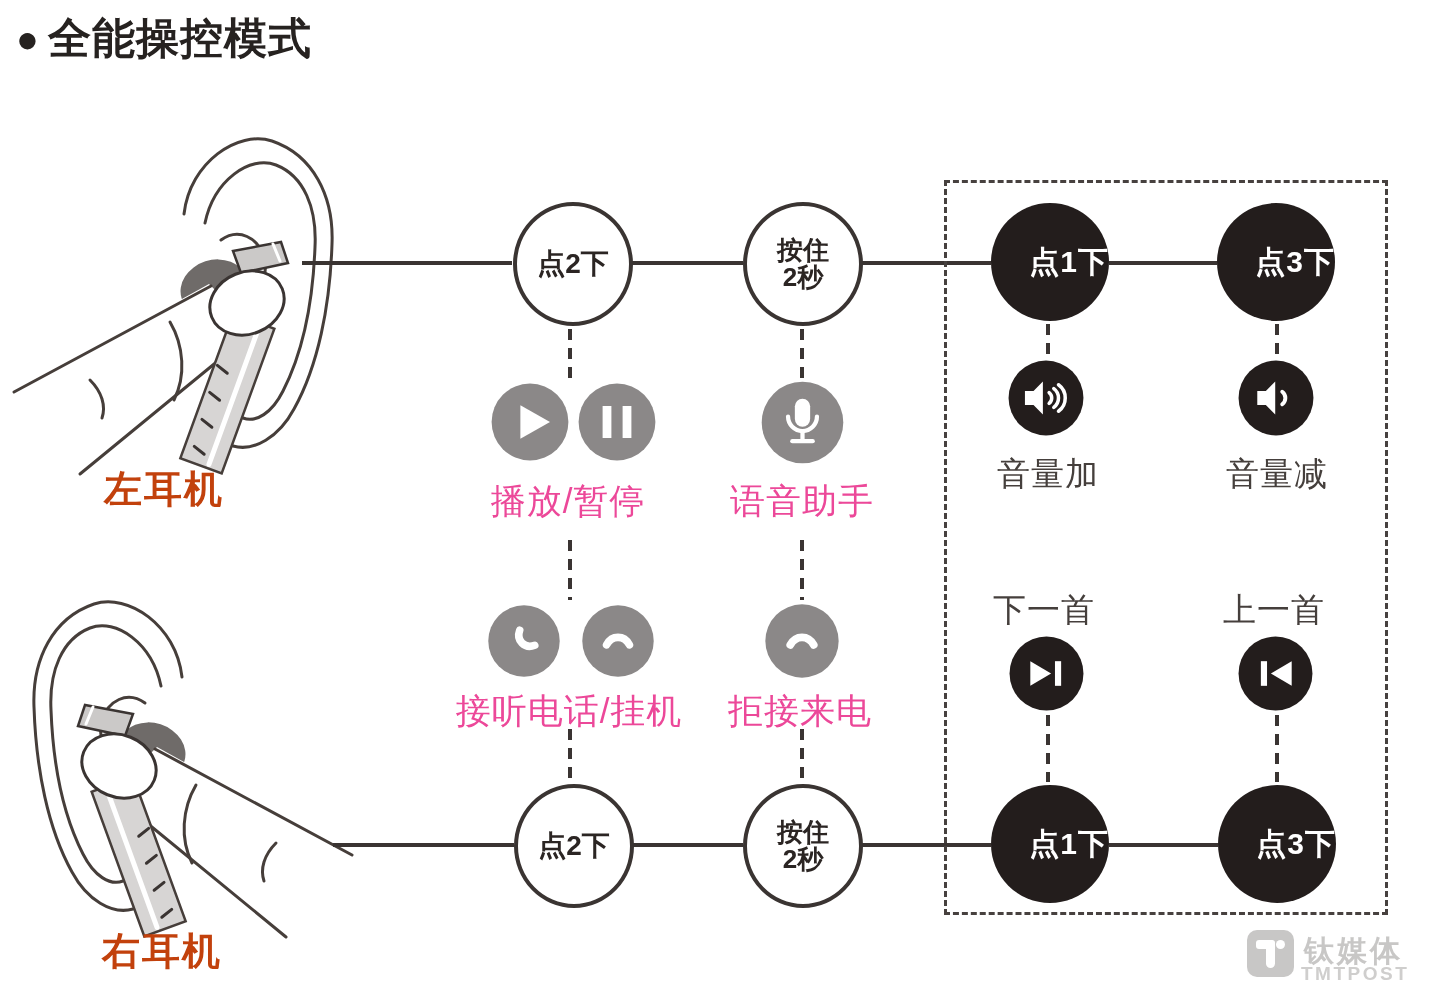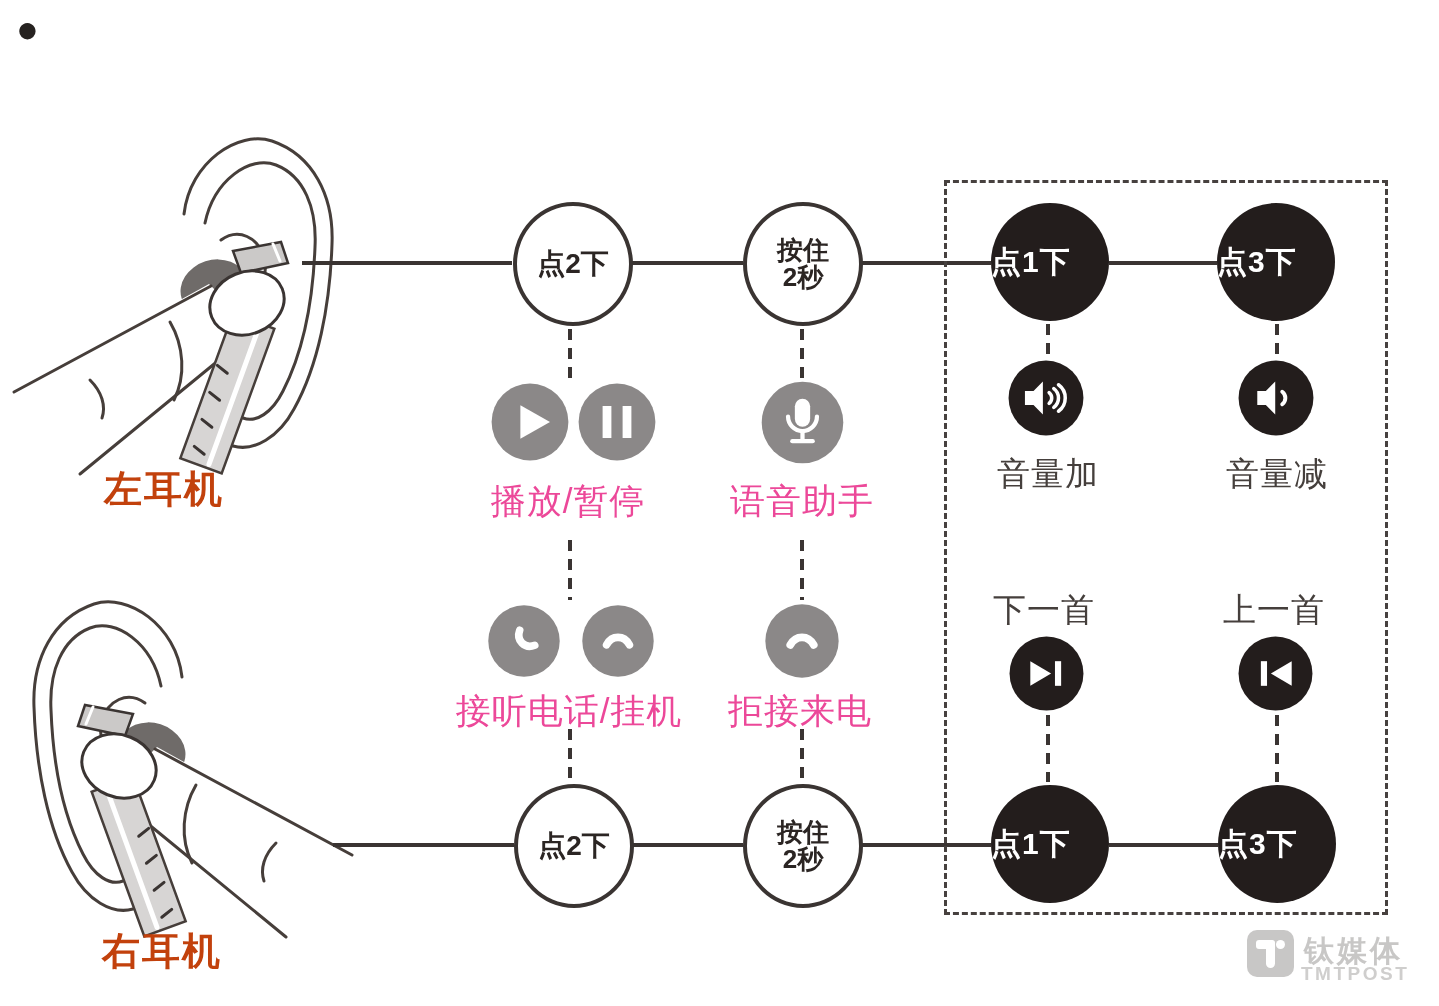--- a/index.html
+++ b/index.html
@@ -13,21 +13,21 @@
   .title .bullet{font-size:38px;line-height:1;}
   
   .circle-white{
     box-sizing:border-box;width:120px;height:124px;border:4px solid #3a3432;border-radius:50%;
     background:#fff;display:flex;flex-direction:column;justify-content:center;
     font-weight:bold;font-size:28px;color:#2b2523;line-height:1.05;text-align:center;
   }
   .circle-white.two-line{font-size:26px;}
   .circle-black{
     box-sizing:border-box;width:118px;height:118px;border-radius:50%;background:#231d1c;
-    display:flex;align-items:center;justify-content:flex-start;
+    display:flex;align-items:center;justify-content:flex-end;
     font-weight:bold;font-size:30px;color:#ffffff;letter-spacing:1px;
   }
   
   .hline{height:3.5px;background:#3a3432;}
   .vdash{width:3.5px;background:repeating-linear-gradient(180deg,#3a3432 0 11px,transparent 11px 19px);}
   .mode-box{box-sizing:border-box;border:3px dashed #47413f;}
   
   .lbl{white-space:nowrap;transform:translateX(-50%);}
   .lbl-gray{font-size:35px;color:#ec4899;letter-spacing:1px;text-align:center;}
   .lbl-dark{font-size:33px;color:#453f3c;letter-spacing:1px;}
@@ -36,20 +36,21 @@
   .wm-cn{font-size:30px;font-weight:bold;color:#c8c7c6;letter-spacing:3px;}
   .wm-en{font-size:19px;color:#cfcecd;letter-spacing:2.5px;font-weight:bold;}
 </style>
 </head>
 <body>
 
 <div class="stage">
 
   <div class="abs title" style="left:16px;top:10px;">
     <span class="bullet">●</span>
+    <span>全能操控模式</span>
   </div>
 
   <svg class="abs" style="left:8px;top:122px;" width="346" height="372" viewBox="8 122 346 372">
     <defs>
       <g id="ear-art" fill="none" stroke="#463e3a" stroke-width="3" stroke-linecap="round">
 
         <path d="M 184,214 C 190,162 238,130 272,141 C 313,155 334,196 332,244 C 330,306 318,366 294,409 C 279,437 254,452 233,446"></path>
         <path d="M 205,223 C 214,180 250,155 276,165 C 304,176 317,208 315,247 C 313,300 303,352 283,391 C 272,413 256,423 243,418"></path>
         <path d="M 221,240 C 239,227 258,238 264,257 C 268,272 263,287 252,295"></path>
         <path d="M 206,282 C 212,269 223,264 233,268"></path>

